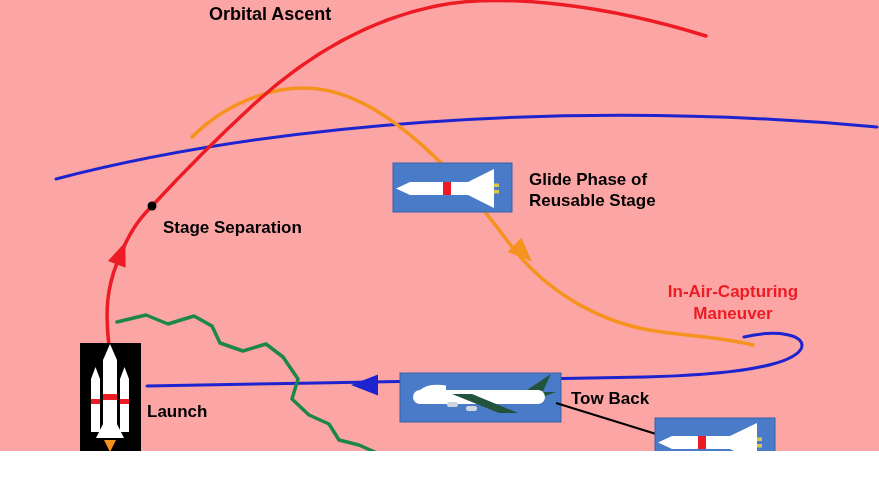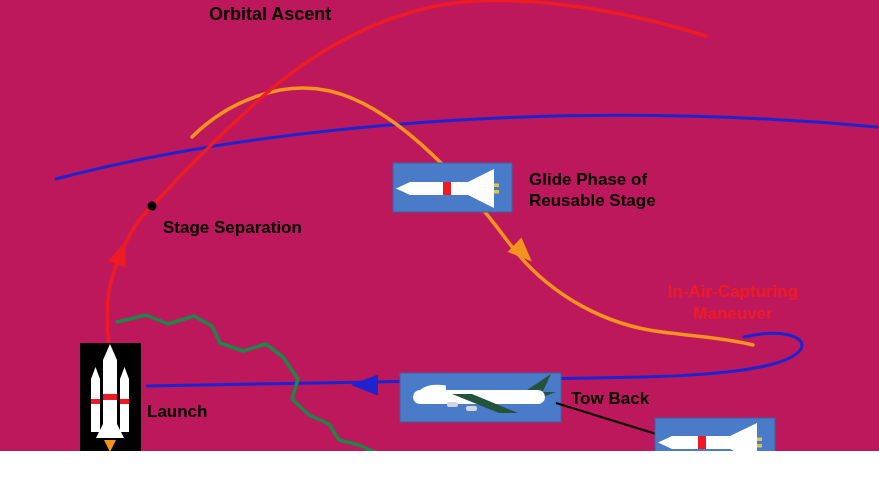--- a/index.html
+++ b/index.html
@@ -4,21 +4,21 @@
 <style>
   html, body {
     margin: 0;
     padding: 0;
     background: #ffffff;
   }
   .stage {
     position: relative;
     width: 879px;
     height: 451px;
-    background: #be185d;
+    background: #fca5a5;
     overflow: hidden;
     font-family: "Liberation Sans", sans-serif;
   }
   .stage svg {
     position: absolute;
     left: 0;
     top: 0;
     width: 879px;
     height: 485px;
     display: block;

